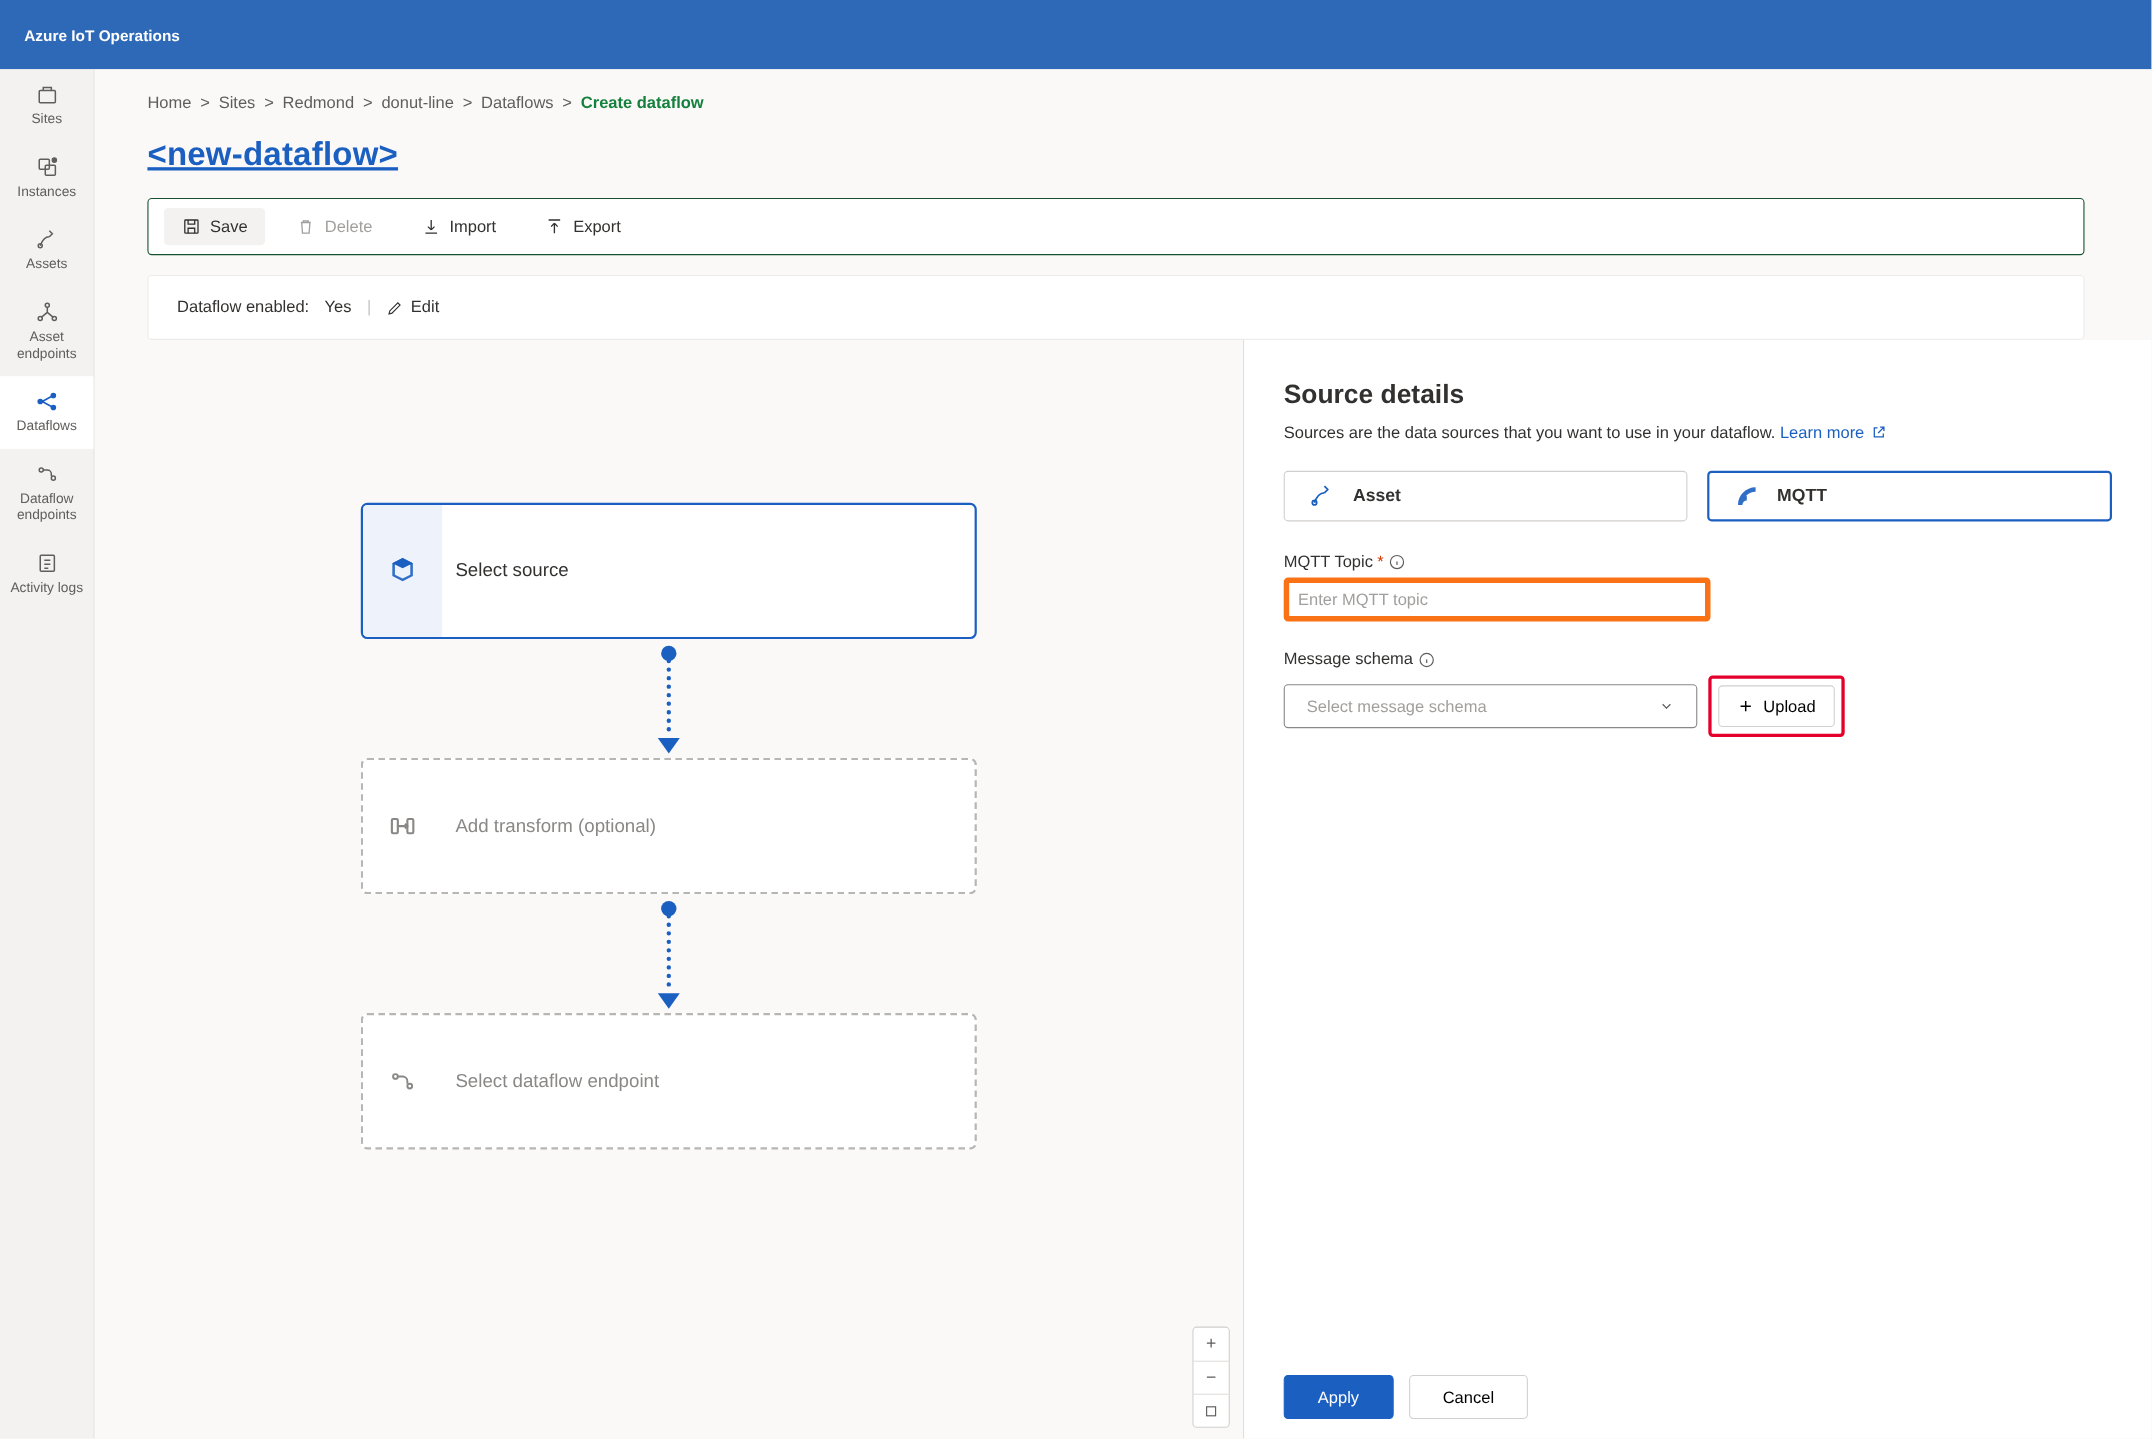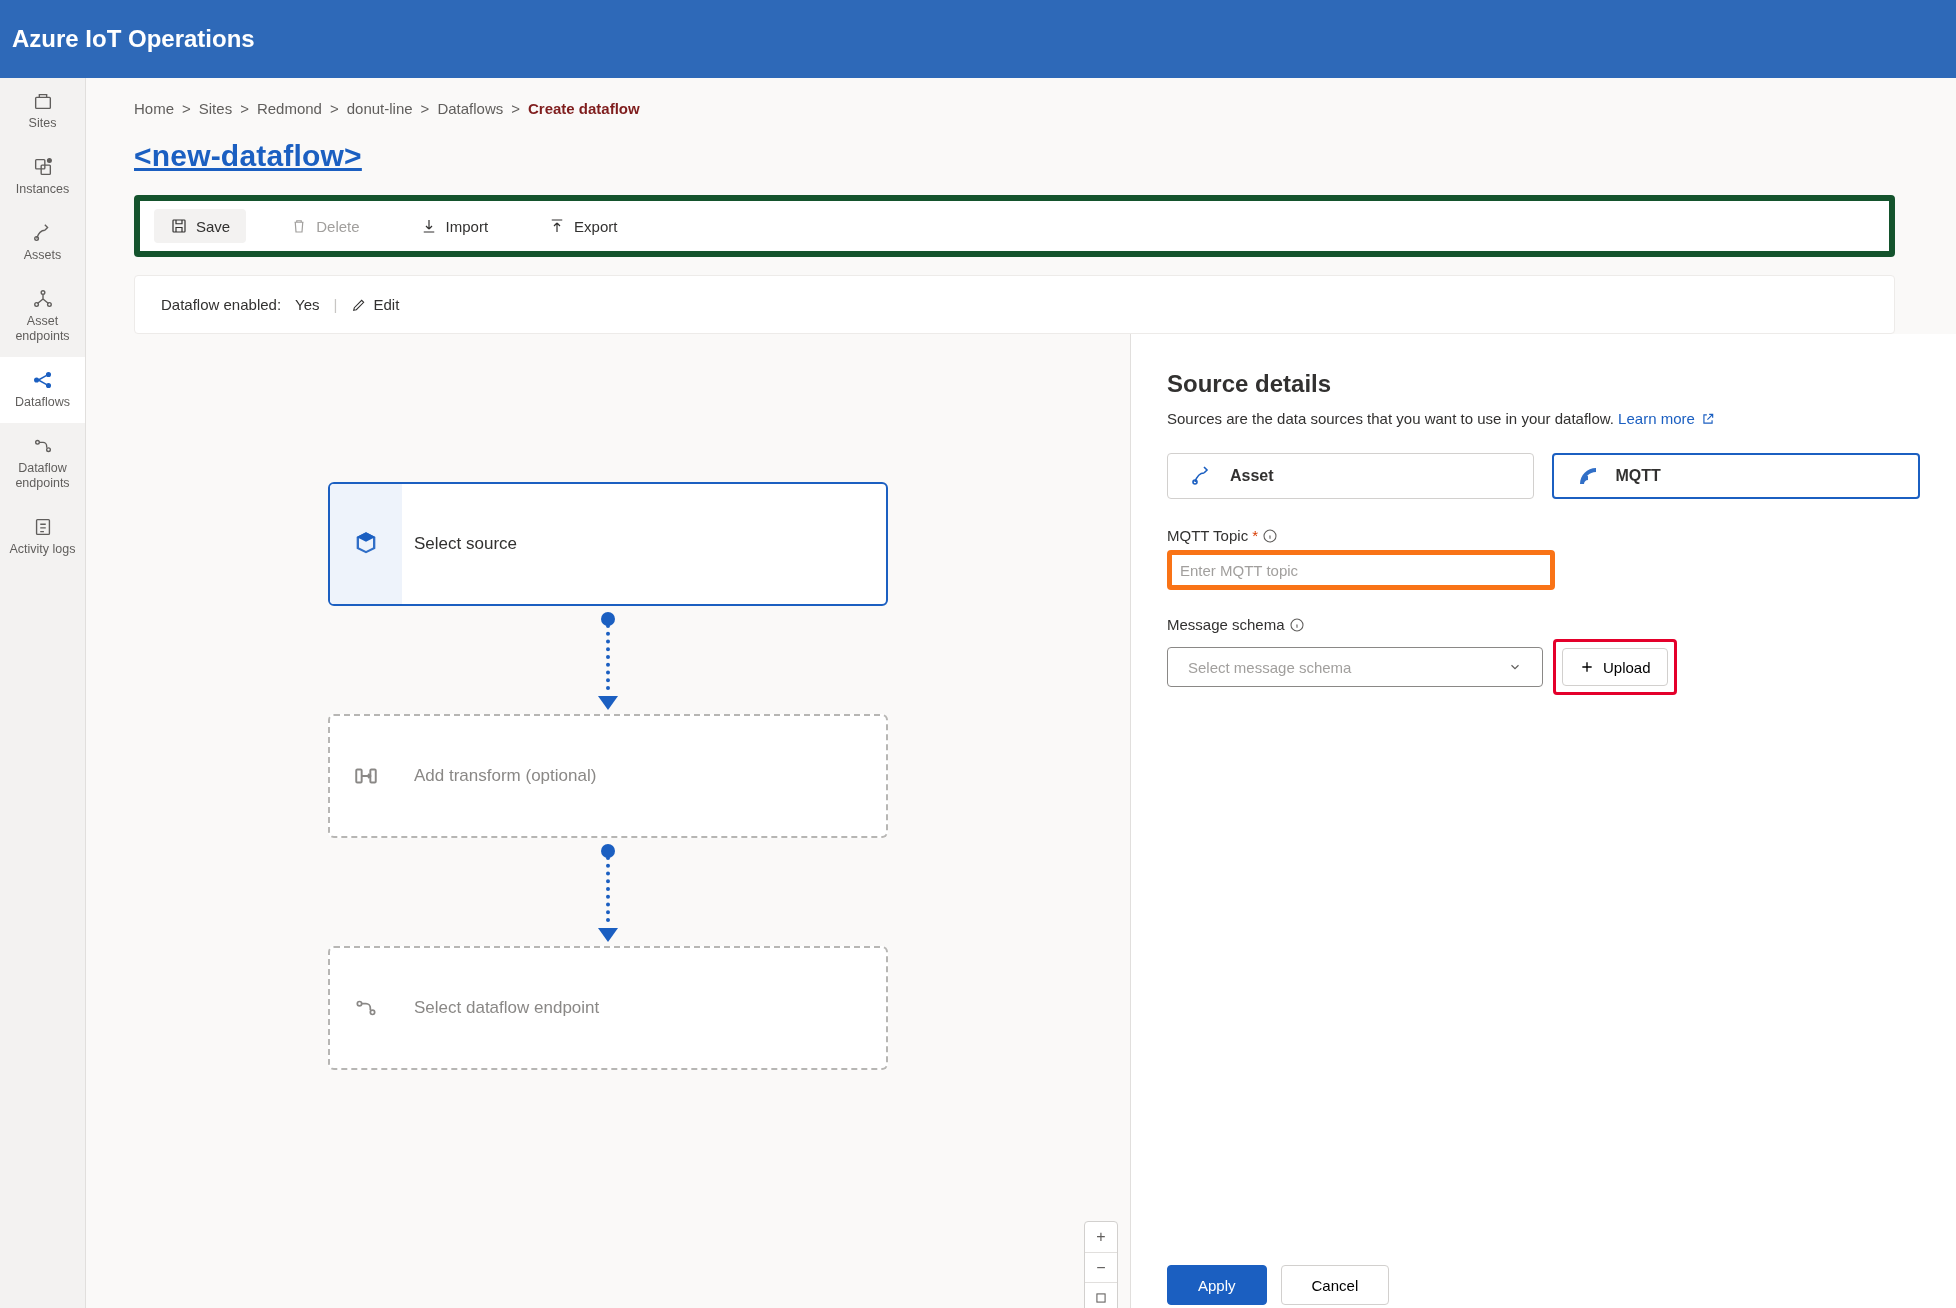--- a/index.html
+++ b/index.html
@@ -9,25 +9,25 @@
   color: #323130;
   background: #faf9f8;
   width: 1956px;
   height: 1308px;
   overflow: hidden;
   position: relative;
 }
 .top-bar {
   background: #2e69b8;
   color: #fff;
-  height: 78px;
-  display: flex;
-  align-items: center;
-  padding: 0 12px;
-  font-size: 24px;
+  height: 63px;
+  display: flex;
+  align-items: center;
+  padding: 0 22px;
+  font-size: 14px;
   font-weight: 600;
 }
 .layout {
   display: flex;
   height: calc(100% - 63px);
 }
 .sidebar {
   width: 86px;
   background: #f3f2f1;
   border-right: 1px solid #e1dfdd;
@@ -61,40 +61,40 @@
   padding: 22px 61px 0 48px;
 }
 .breadcrumb {
   font-size: 15px;
   color: #605e5c;
   display: flex;
   align-items: center;
   gap: 8px;
 }
 .breadcrumb a { color: #605e5c; text-decoration: none; cursor: pointer; }
-.breadcrumb .current { color: #7f1d1d; font-weight: 600; }
+.breadcrumb .current { color: #15803d; font-weight: 600; }
 .page-title {
   margin-top: 22px;
   font-size: 30px;
   font-weight: 600;
   color: #1b5fc1;
   text-decoration: underline;
   letter-spacing: .2px;
   display: inline-block;
   cursor: text;
 }
 .command-bar {
   margin-top: 22px;
   background: #fff;
-  border: 6px solid #14532d;
+  border: 1px solid #14532d;
   border-radius: 4px;
   padding: 8px 14px;
   display: flex;
   align-items: flex-start;
-  gap: 28px;
+  gap: 12px;
 }
 .cmd {
   display: flex;
   align-items: center;
   gap: 8px;
   padding: 8px 16px;
   border-radius: 4px;
   font-size: 15px;
   color: #323130;
   cursor: pointer;

